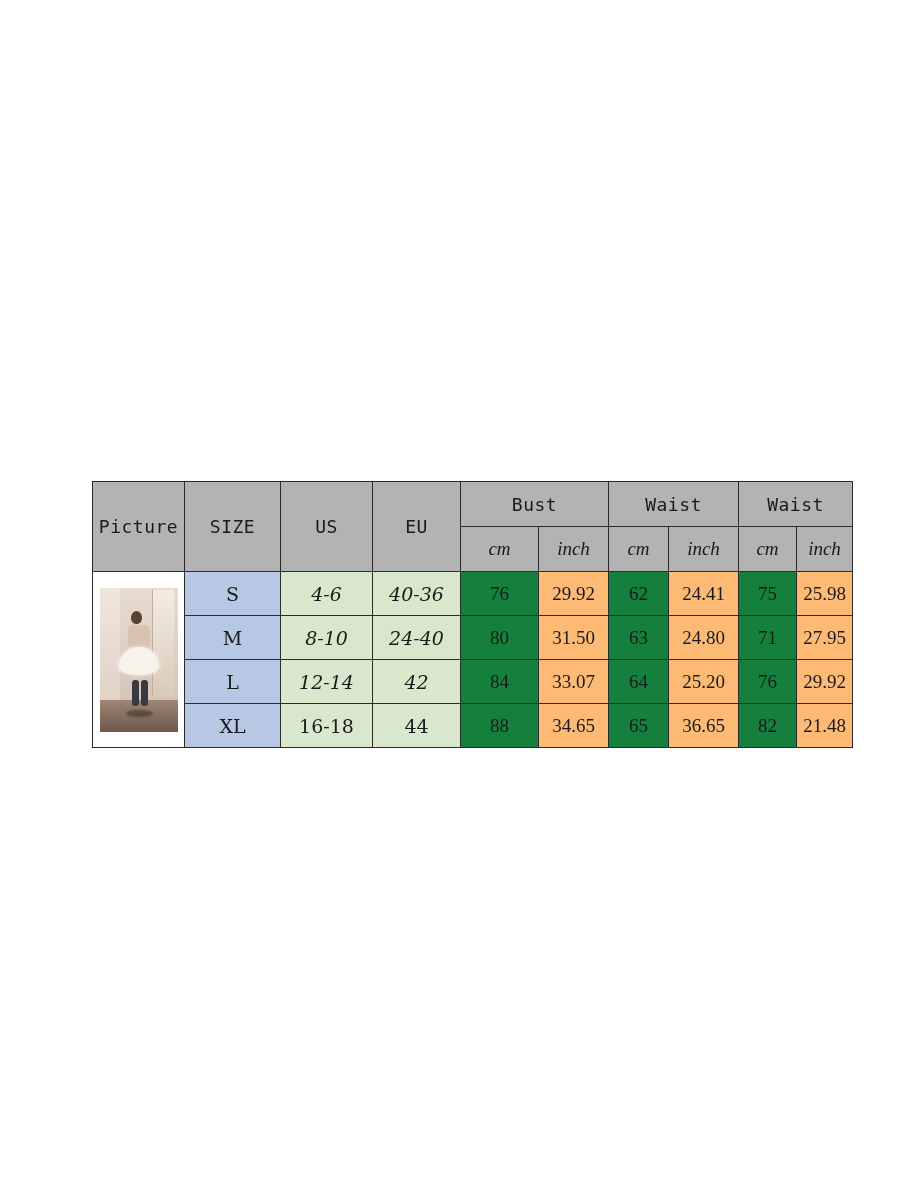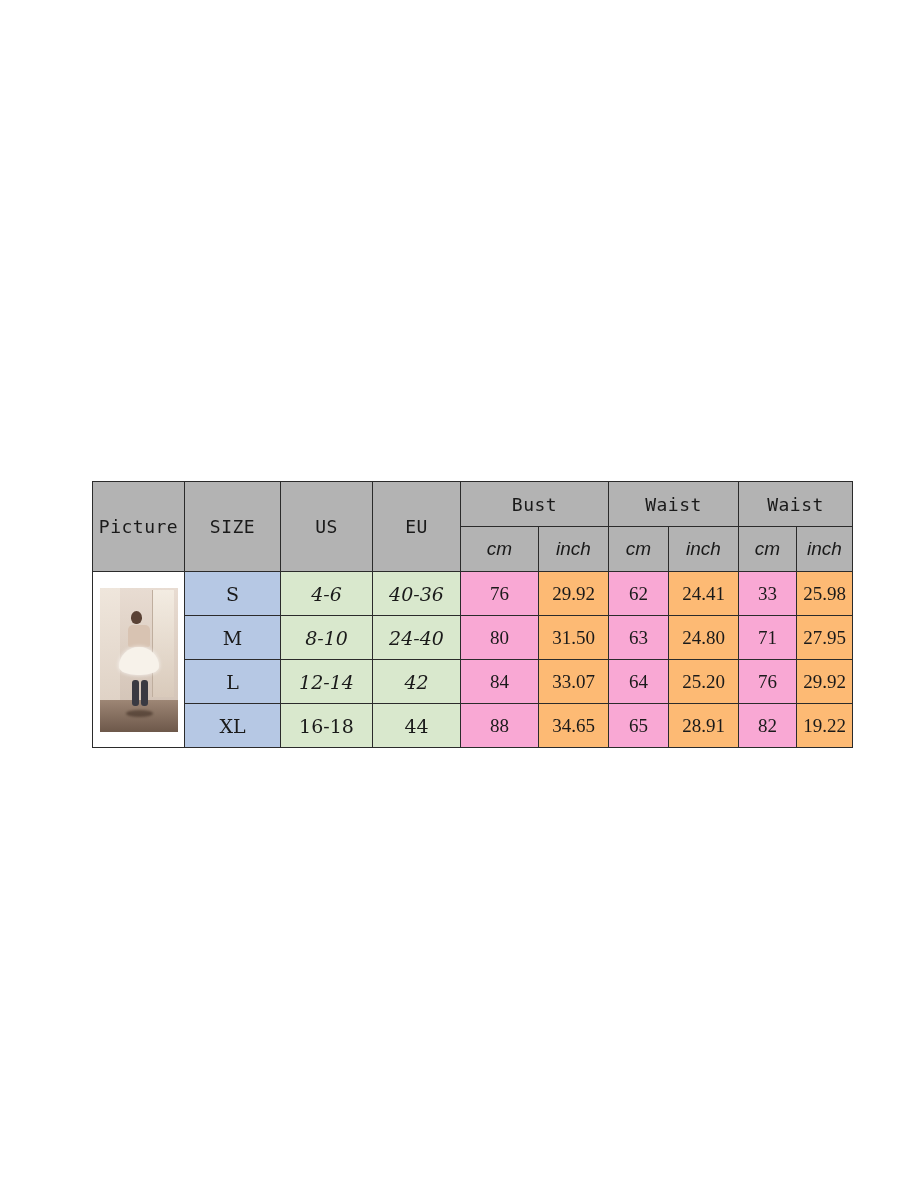--- a/index.html
+++ b/index.html
@@ -48,21 +48,21 @@
   }
   .hdr-tall {
     height: 88px;
   }
   .hdr-group {
     height: 44px;
   }
   .hdr-sub {
     height: 44px;
     background: #b3b3b3;
-    font-family: Liberation Sans, sans-serif;
+    font-family: Liberation Serif, serif;
     font-style: italic;
     font-size: 19px;
     color: #1a1a1a;
   }
 
   
   tbody tr {
     height: 44px;
   }
 
@@ -78,21 +78,21 @@
     font-family: "DejaVu Serif", serif;
     font-size: 19px;
     color: #1a1a1a;
     margin-left: 41px;
   }
   td.cell-us-italic,
   td.cell-eu-italic {
     font-style: italic;
   }
   td.cell-cm {
-    background: #f9a8d4;
+    background: #15803d;
     font-family: "Liberation Serif", serif;
     font-size: 19px;
     color: #1a1a1a;
   }
   td.cell-inch {
     background: #fdba74;
     font-family: "Liberation Serif", serif;
     font-size: 19px;
     color: #1a1a1a;
   }
@@ -221,21 +221,21 @@
             <div class="shadow"></div>
           </div>
         </td>
         <td class="cell-size">S</td>
         <td class="cell-us cell-us-italic">4-6</td>
         <td class="cell-eu cell-eu-italic">40-36</td>
         <td class="cell-cm">76</td>
         <td class="cell-inch">29.92</td>
         <td class="cell-cm">62</td>
         <td class="cell-inch">24.41</td>
-        <td class="cell-cm">33</td>
+        <td class="cell-cm">75</td>
         <td class="cell-inch">25.98</td>
       </tr>
       <tr>
         <td class="cell-size">M</td>
         <td class="cell-us cell-us-italic">8-10</td>
         <td class="cell-eu cell-eu-italic">24-40</td>
         <td class="cell-cm">80</td>
         <td class="cell-inch">31.50</td>
         <td class="cell-cm">63</td>
         <td class="cell-inch">24.80</td>
@@ -253,19 +253,19 @@
         <td class="cell-cm">76</td>
         <td class="cell-inch">29.92</td>
       </tr>
       <tr>
         <td class="cell-size">XL</td>
         <td class="cell-us">16-18</td>
         <td class="cell-eu">44</td>
         <td class="cell-cm">88</td>
         <td class="cell-inch">34.65</td>
         <td class="cell-cm">65</td>
-        <td class="cell-inch">28.91</td>
+        <td class="cell-inch">36.65</td>
         <td class="cell-cm">82</td>
-        <td class="cell-inch">19.22</td>
+        <td class="cell-inch">21.48</td>
       </tr>
     </tbody>
   </table>
 </div>
 
 </body></html>

